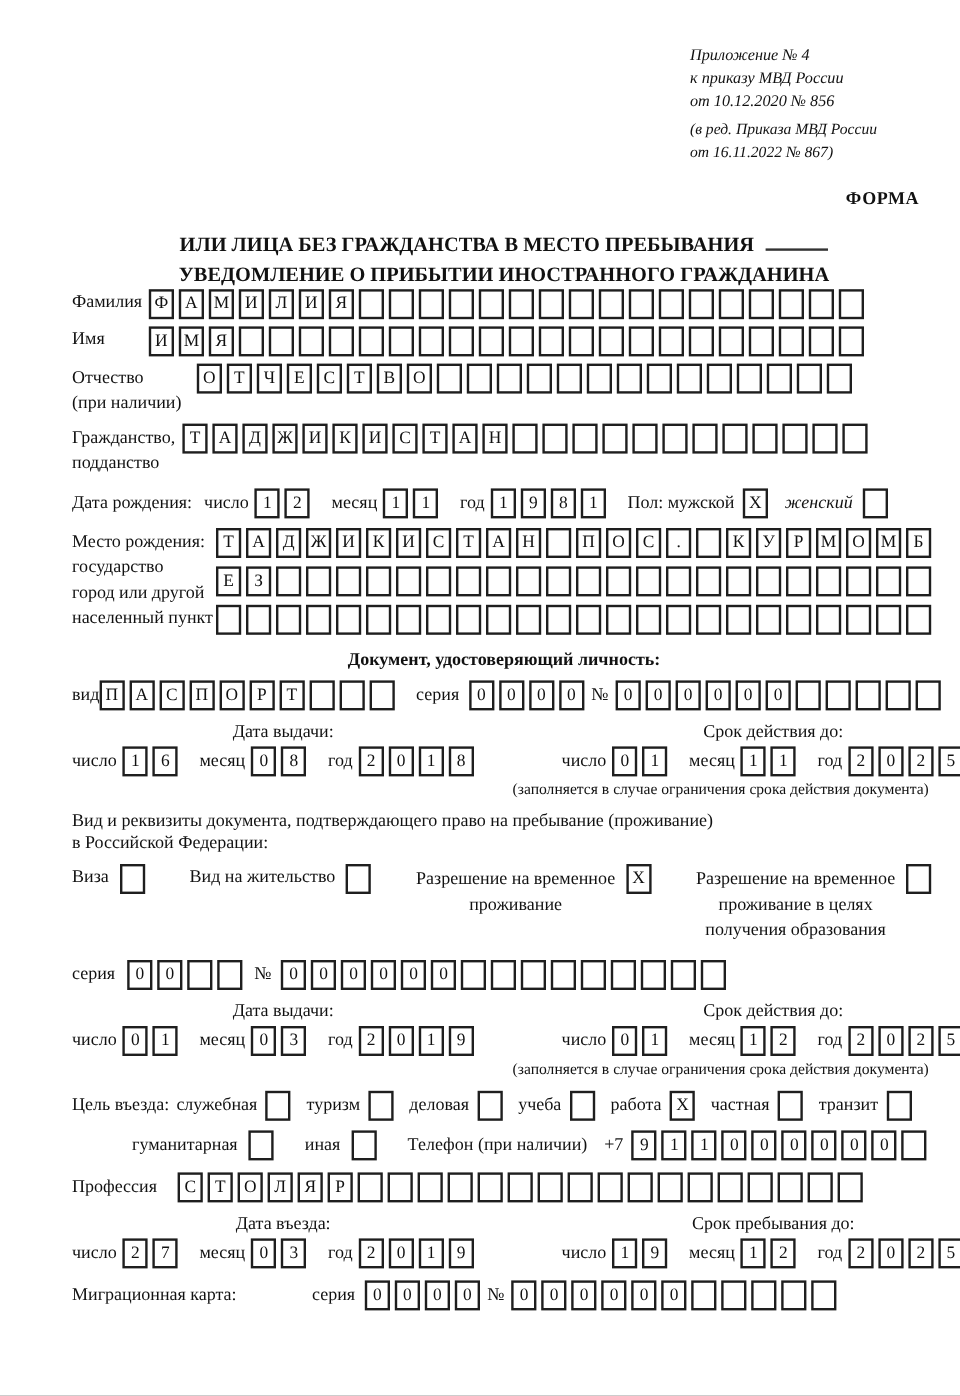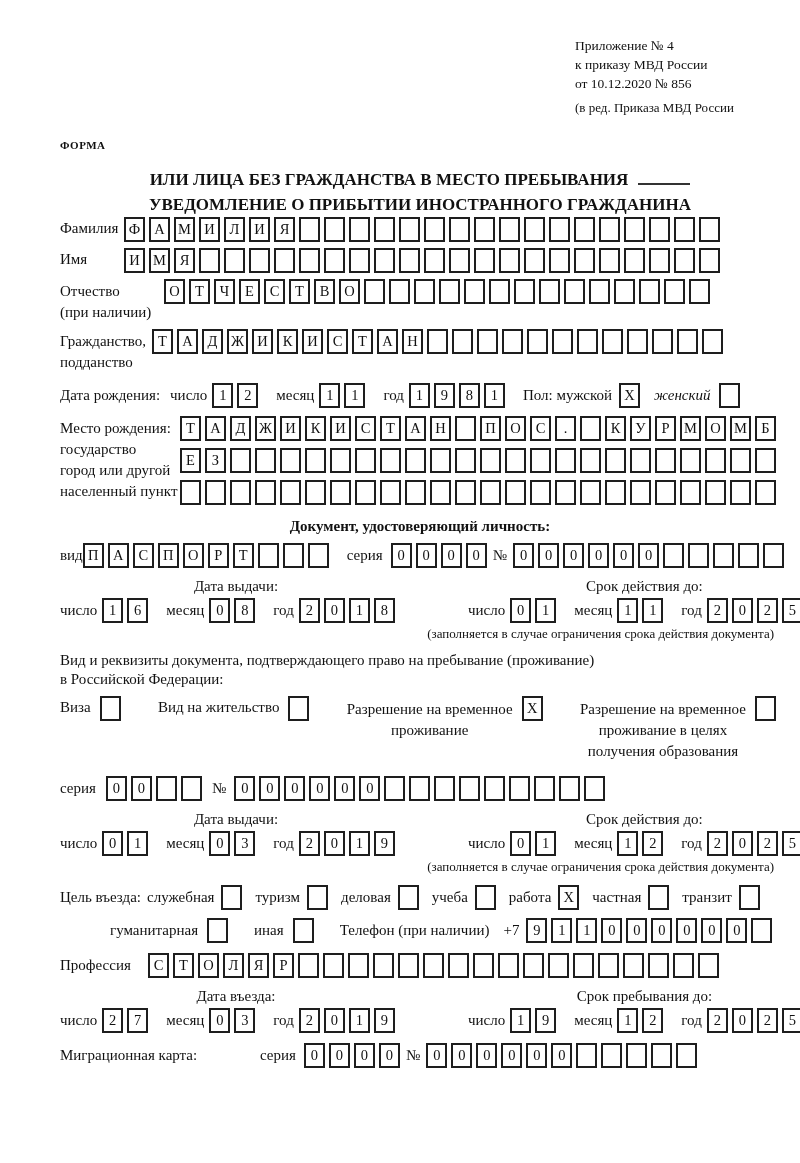--- a/index.html
+++ b/index.html
@@ -3,23 +3,23 @@
 <meta charset="utf-8">
 <style>
   html,body{margin:0;padding:0;background:#888;}
   .page{
     width:800px;min-height:1163px;background:#fff;margin:0 auto;
     box-sizing:border-box;padding:36px 20px 28px 60px;
     font-family:"Liberation Serif","DejaVu Serif",serif;
     font-size:15px;color:#111;
   }
   
-  .ref-block{margin-left:auto;width:205px;line-height:19px;font-size:13.5px;}
+  .ref-block{margin-left:auto;width:205px;line-height:19px;font-size:13.5px;font-style:italic;}
   .ref-block .amend{margin-top:5px;font-size:13px;}
-  .forma{ text-align:left;font-weight:bold;font-size:11px;margin:22px 14px 0 0;letter-spacing:.5px;}
+  .forma{ text-align:right;font-weight:bold;font-size:15px;margin:22px 14px 0 0;letter-spacing:.5px;}
   
   .title{text-align:center;font-weight:bold;font-size:17px;line-height:25px;margin-top:16px;}
   .blank-underline{display:inline-block;width:52px;border-bottom:2px solid #333;margin-left:10px;height:14px;}
   .sec-heading{font-weight:bold;font-size:15.8px;margin-top:26px;margin-bottom:20px;white-space:nowrap;}
   
   .frow{display:flex;align-items:flex-start;margin-bottom:6px;}
   .lbl{flex:0 0 auto;padding-top:3px;}
   .lbl-col{flex:0 0 auto;line-height:21px;padding-top:2px;}
   .w64{width:64px;} .w104{width:104px;} .w92{width:92px;} .w120{width:120px;} .w78{width:78px;}
   .cells{display:inline-flex;flex:0 0 auto;}
@@ -73,20 +73,21 @@
 <body>
 
 <div class="page">
 
   <div class="ref-block">
     <div>Приложение № 4</div>
     <div>к приказу МВД России</div>
     <div>от 10.12.2020 № 856</div>
     <div class="amend">
       <div>(в ред. Приказа МВД России</div>
+      <div>от 16.11.2022 № 867)</div>
     </div>
   </div>
 
   <div class="forma">ФОРМА</div>
 
   <div class="title">
     <div><span>ИЛИ ЛИЦА БЕЗ ГРАЖДАНСТВА В МЕСТО ПРЕБЫВАНИЯ</span><span class="blank-underline"></span></div>
     <div>УВЕДОМЛЕНИЕ О ПРИБЫТИИ ИНОСТРАННОГО ГРАЖДАНИНА</div>
   </div>
 

